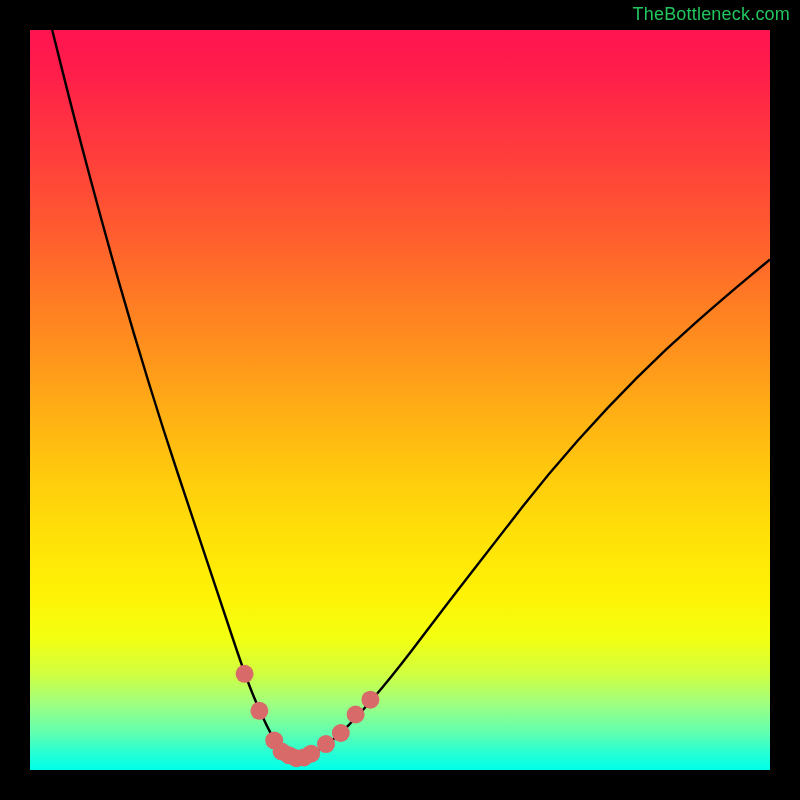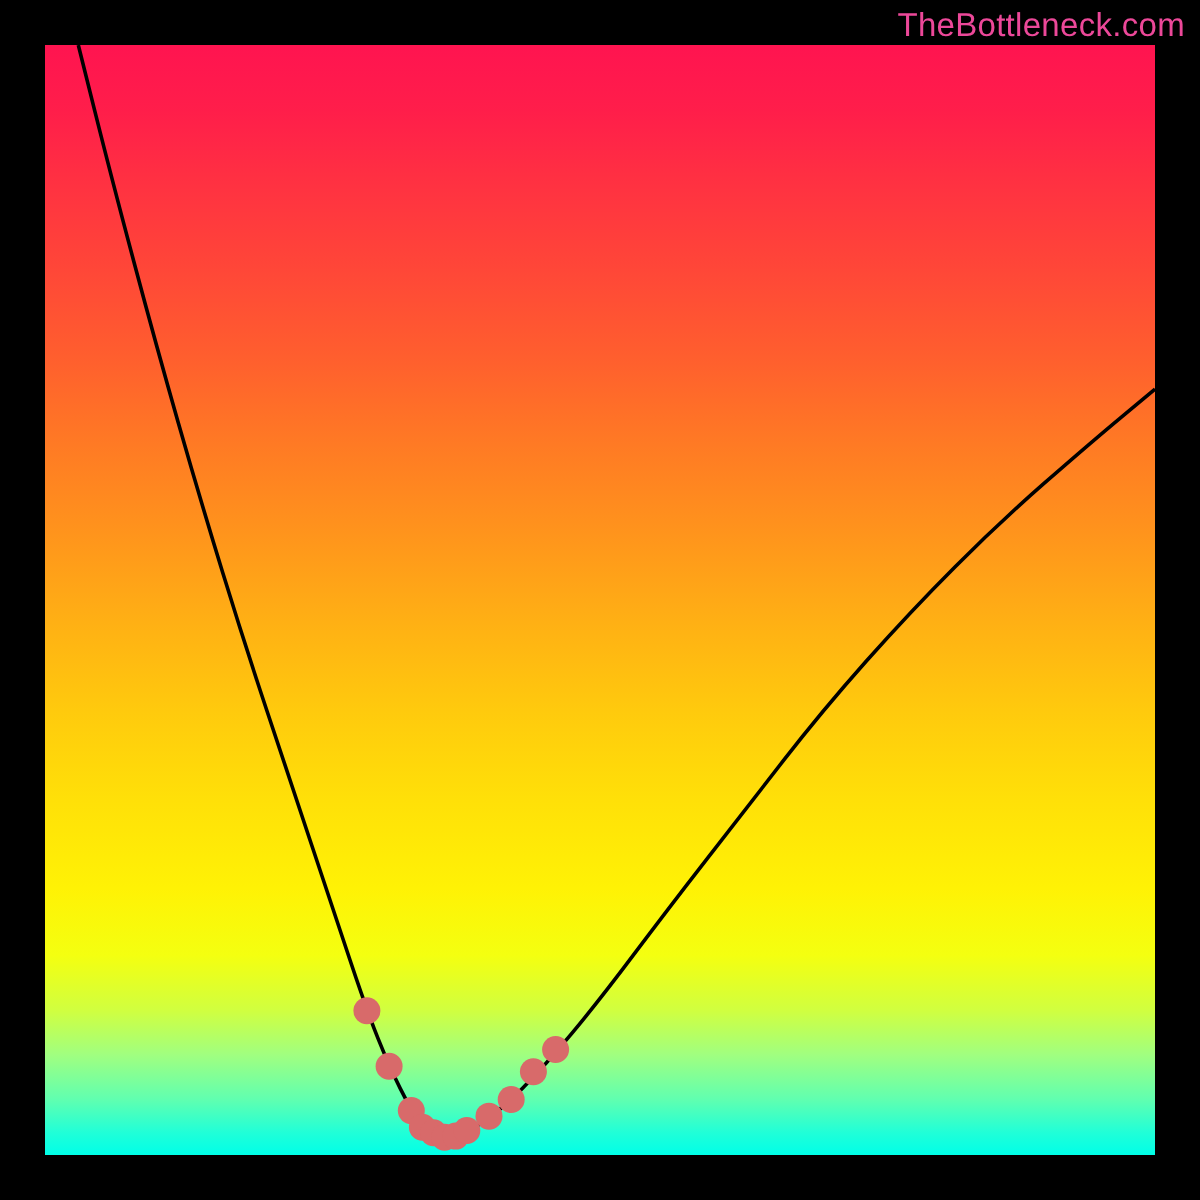--- a/index.html
+++ b/index.html
@@ -49,23 +49,23 @@
     left: 0;
     top: 0;
     width: 740px;
     height: 740px;
   }
   .watermark {
     position: absolute;
     top: 4px;
     right: 10px;
     font-family: Arial, Helvetica, sans-serif;
-    font-size: 22px;
+    font-size: 18px;
     font-weight: 500;
-    color: #ec4899;
+    color: #22c55e;
     letter-spacing: 0.2px;
   }
 </style>
 </head>
 <body>
 
 <div class="frame">
   <div class="watermark">TheBottleneck.com</div>
   <div class="plot">
     <svg class="curve" viewBox="0 0 740 740" preserveAspectRatio="none">

